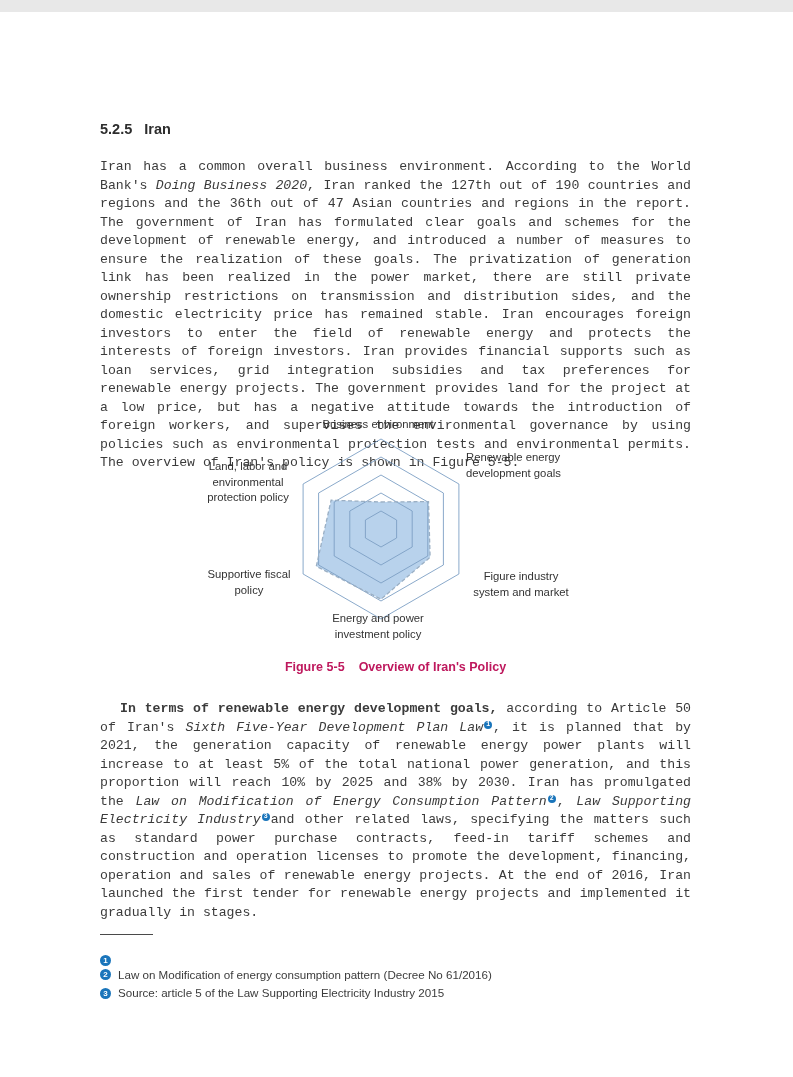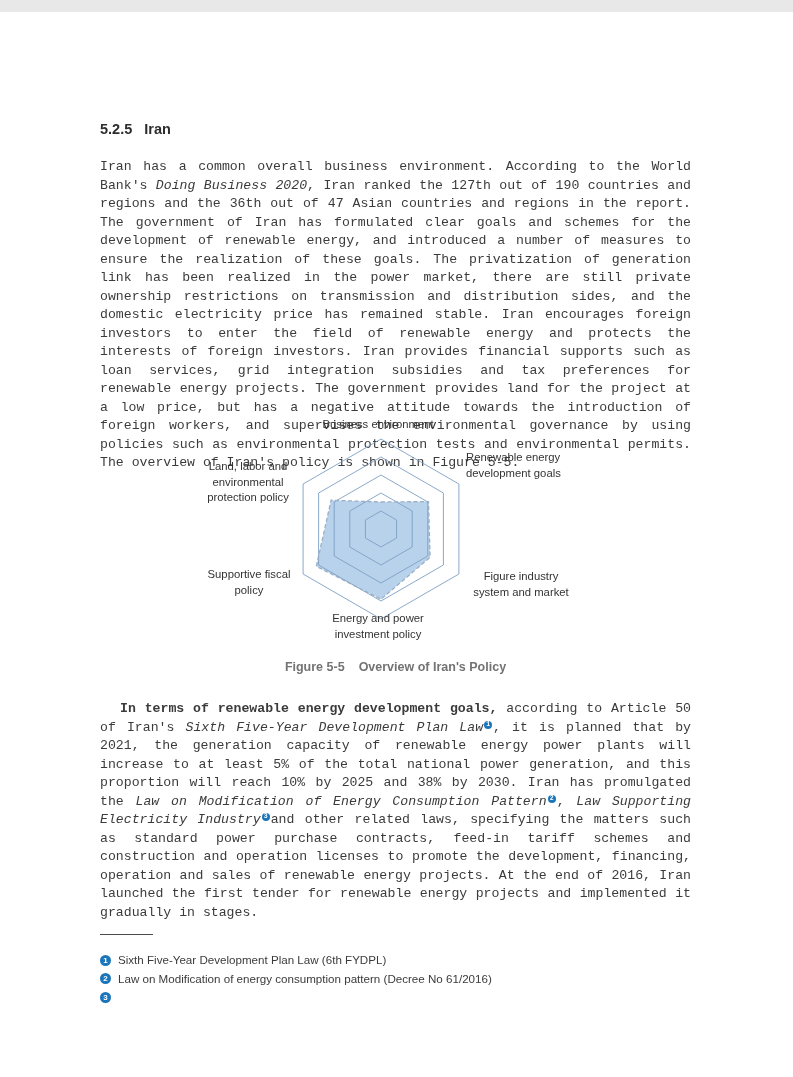--- a/index.html
+++ b/index.html
@@ -47,21 +47,21 @@
     white-space:pre-line;text-align:center;
   }
   .lbl-top{left:278px;top:405px;width:200px;}
   .lbl-top-right{left:466px;top:438px;width:160px;text-align:left;}
   .lbl-bottom-right{left:451px;top:557px;width:140px;}
   .lbl-bottom{left:298px;top:599px;width:160px;}
   .lbl-bottom-left{left:189px;top:555px;width:120px;}
   .lbl-top-left{left:178px;top:447px;width:140px;}
   .fig-caption{
     position:absolute;left:100px;top:648px;width:591px;
-    text-align:center;font-size:12.5px;font-weight:bold;color:#737373;
+    text-align:center;font-size:12.5px;font-weight:bold;color:#be185d;
   }
   .fig-caption .cap-title{margin-left:14px;}
   .footnote-rule{
     position:absolute;left:100px;top:922px;width:53px;height:0;
     border-top:1.5px solid #4a4a4a;
   }
   .footnotes{position:absolute;left:100px;top:939px;width:591px;}
   .footnote-item{
     display:flex;align-items:flex-start;
     font-size:11.6px;line-height:18.6px;color:#3b3b3b;
@@ -117,26 +117,26 @@
   </div>
 
   <p class="body-para para-2"><span class="run-b">In terms of renewable energy development goals, </span><span class="run-n">according to Article 50 of Iran's </span><span class="run-i">Sixth Five-Year Development Plan Law</span><span class="fn-sup">1</span><span class="run-n">, it is planned that by 2021, the generation capacity of renewable energy power plants will increase to at least 5% of the total national power generation, and this proportion will reach 10% by 2025 and 38% by 2030. Iran has promulgated the </span><span class="run-i">Law on Modification of Energy Consumption Pattern</span><span class="fn-sup">2</span><span class="run-n">, </span><span class="run-i">Law Supporting Electricity Industry</span><span class="fn-sup">3</span><span class="run-n">and other related laws, specifying the matters such as standard power purchase contracts, feed-in tariff schemes and construction and operation licenses to promote the development, financing, operation and sales of renewable energy projects. At the end of 2016, Iran launched the first tender for renewable energy projects and implemented it gradually in stages.</span></p>
 
 
   <div class="footnote-rule"></div>
 
   <div class="footnotes">
     <div class="footnote-item">
       <span class="fn-circle">1</span>
-      <span class="fn-text">Sixth Five-Year Development Plan Law (6th FYDPL)</span>
     </div>
     <div class="footnote-item">
       <span class="fn-circle">2</span>
       <span class="fn-text">Law on Modification of energy consumption pattern (Decree No 61/2016)</span>
     </div>
     <div class="footnote-item">
       <span class="fn-circle">3</span>
+      <span class="fn-text">Source: article 5 of the Law Supporting Electricity Industry 2015</span>
     </div>
   </div>
 
   <div class="page-number">238</div>
 
 </div>
 
 </body></html>

